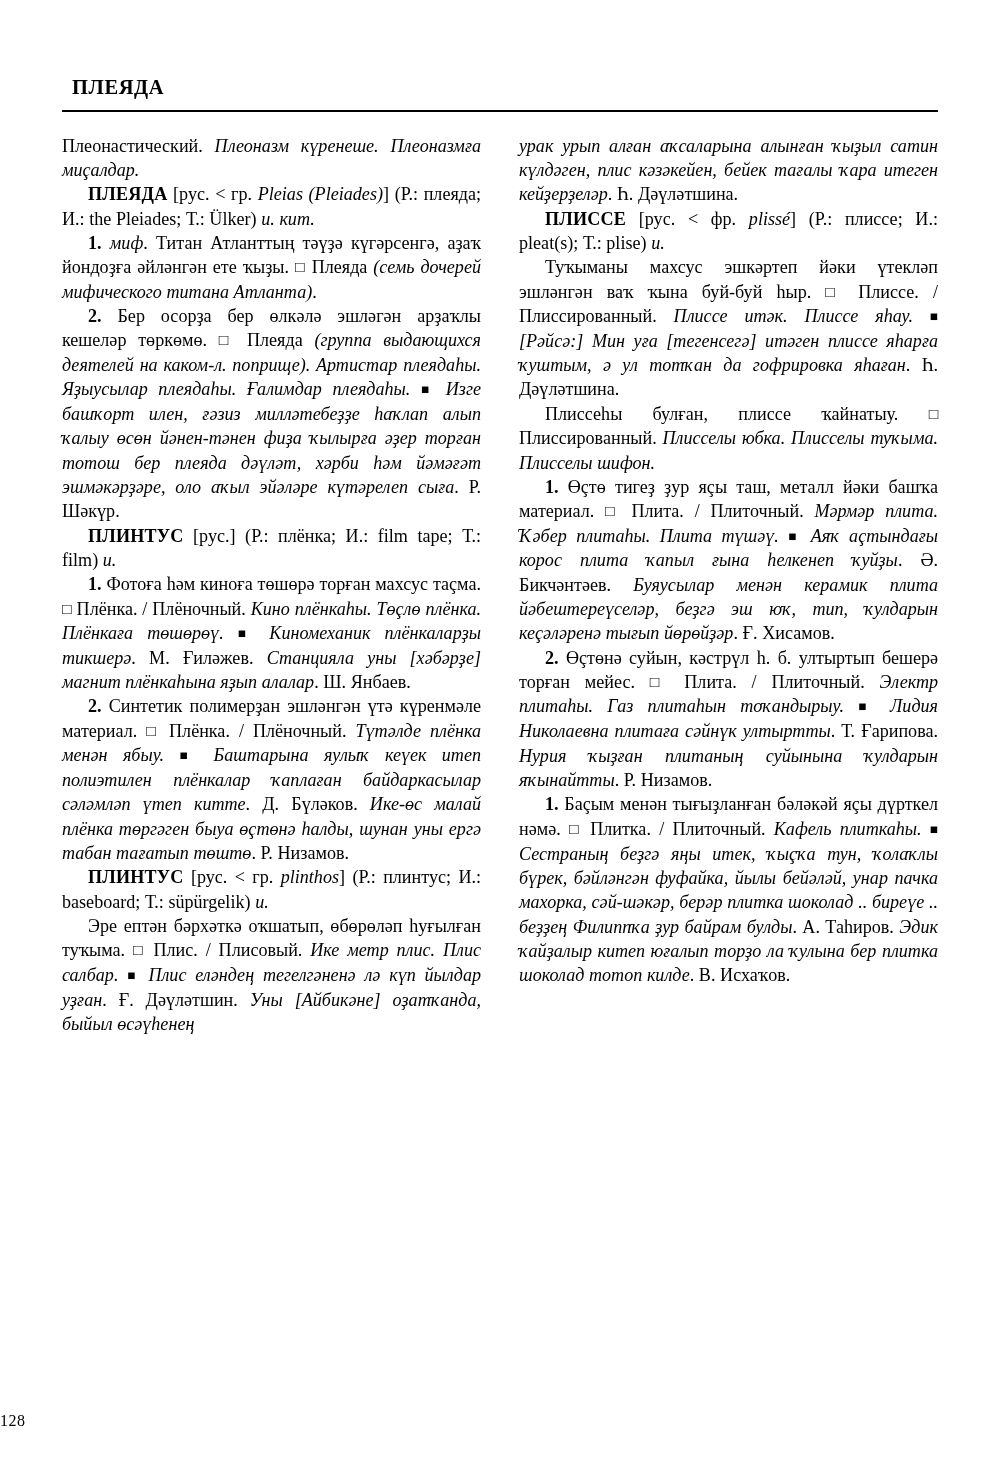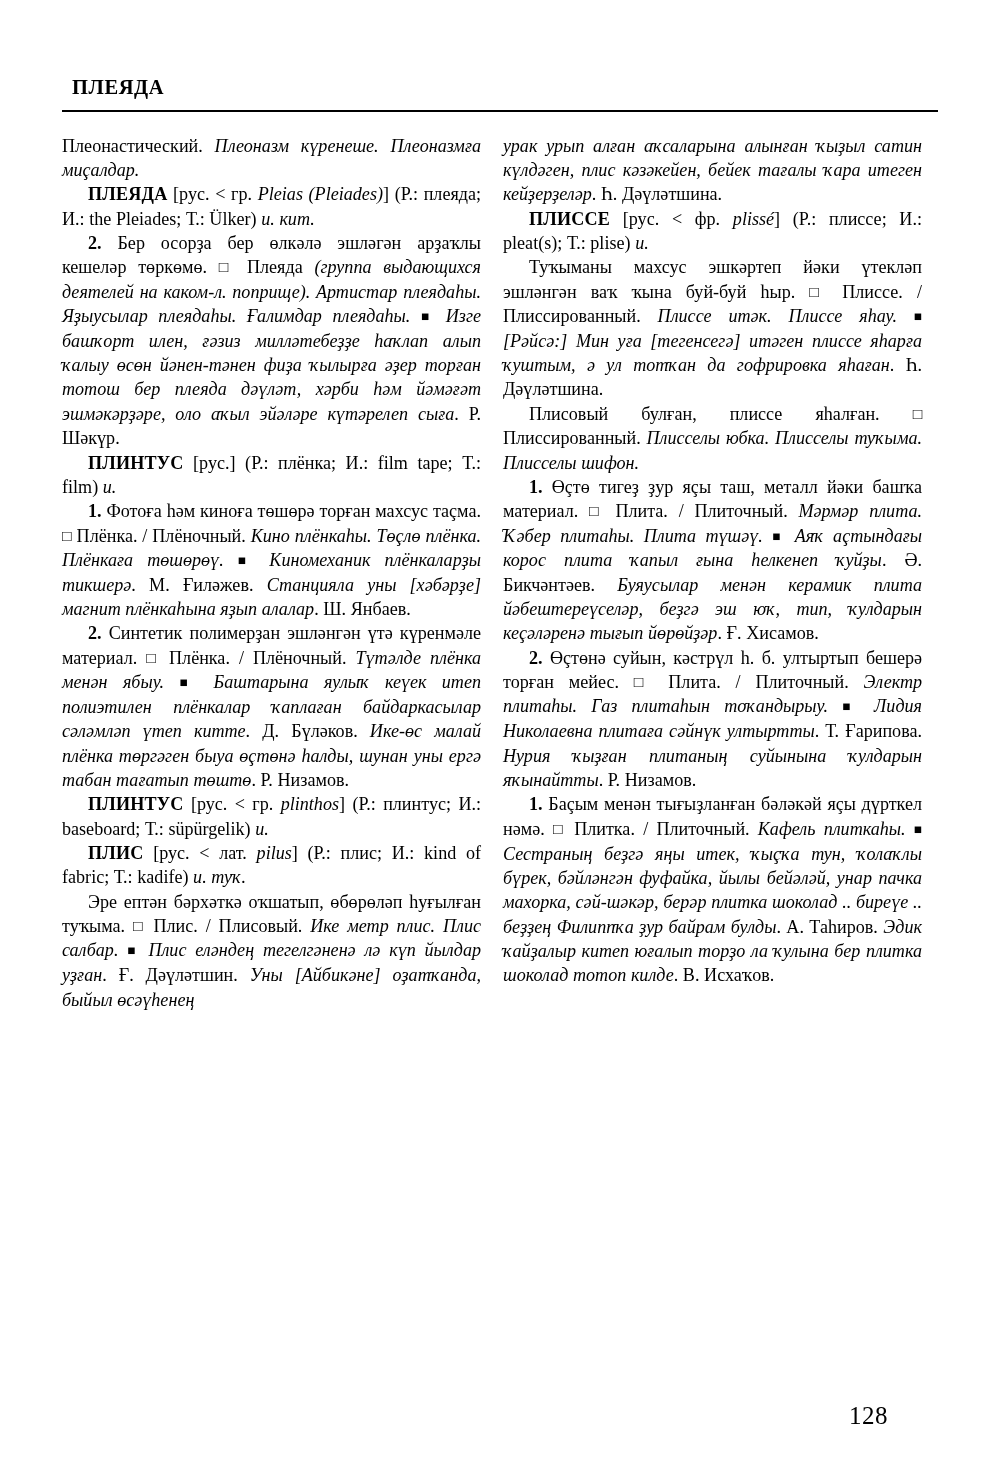--- a/index.html
+++ b/index.html
@@ -35,21 +35,21 @@
   .head-rule {
     height: 2px;
     background: #000;
     width: 876px;
     margin: 0 0 22px 0;
   }
   
   .columns {
     display: flex;
     flex-direction: row;
-    gap: 22px;
+    gap: 38px;
     width: 876px;
   }
   .col {
     width: 419px;
     flex: 0 0 419px;
   }
   p.para {
     margin: 0;
     font-size: 18.1px;
     line-height: 24.35px;
@@ -87,51 +87,51 @@
     font-style: normal;
     font-size: 13.5px;
     vertical-align: 1.5px;
   }
   
   .folio {
     position: absolute;
     left: 0;
     right: 0;
     bottom: 48px;
-    text-align: right;
-    font-size: 25px;
+    text-align: left;
+    font-size: 16px;
     letter-spacing: 0.5px;
   }
 </style>
 </head>
 <body>
 
 <div class="page">
 
   <div class="running-head">ПЛЕЯДА</div>
 
   <div class="head-rule"></div>
 
   <div class="columns">
     <div class="col" id="col-left">
         <p class="para noindent"><span class="rom">Плеонастический. </span><span class="it">Плеоназм күренеше. Плеоназмға миçалдар.</span></p>
         <p class="para indent"><span class="hw">ПЛЕЯДА</span><span class="rom"> [рус. &lt; гр. </span><span class="it">Pleias (Pleiades)</span><span class="rom">] (Р.: плеяда; И.: the Pleiades; Т.: Ülker) </span><span class="it">и. кит.</span></p>
+        <p class="para indent"><span class="num">1.</span><span class="it"> миф</span><span class="rom">. Титан Атланттың тәүҙә күгәрсенгә, аҙаҡ йондоҙға әйләнгән ете ҡыҙы. </span><span class="sq-open">□</span><span class="rom"> Плеяда </span><span class="it">(семь дочерей мифического титана Атланта)</span><span class="rom">.</span></p>
         <p class="para indent"><span class="num">2.</span><span class="rom"> Бер осорҙа бер өлкәлә эшләгән арҙаҡлы кешеләр төркөмө. </span><span class="sq-open">□</span><span class="rom"> Плеяда </span><span class="it">(группа выдающихся деятелей на каком-л. поприще). Артистар плеядаһы. Яҙыусылар плеядаһы. Ғалимдар плеядаһы. </span><span class="sq-fill">■</span><span class="it"> Изге башҡорт илен, ғәзиз милләтебеҙҙе һаҡлап алып ҡалыу өсөн йәнен-тәнен фиҙа ҡылырға әҙер торған тотош бер плеяда дәүләт, хәрби һәм йәмәғәт эшмәкәрҙәре, оло аҡыл эйәләре күтәрелеп сыға</span><span class="rom">. Р. Шәкүр.</span></p>
         <p class="para indent"><span class="hw">ПЛИНТУС</span><span class="rom"> [рус.] (Р.: плёнка; И.: film tape; Т.: film) </span><span class="it">и.</span></p>
         <p class="para indent"><span class="num">1.</span><span class="rom"> Фотоға һәм киноға төшөрә торған махсус таçма. </span><span class="sq-open">□</span><span class="rom"> Плёнка. / Плёночный. </span><span class="it">Кино плёнкаһы. Төçлө плёнка. Плёнкаға төшөрөү. </span><span class="sq-fill">■</span><span class="it"> Киномеханик плёнкаларҙы тикшерә</span><span class="rom">. М. Ғиләжев. </span><span class="it">Станцияла уны [хәбәрҙе] магнит плёнкаһына яҙып алалар</span><span class="rom">. Ш. Янбаев.</span></p>
         <p class="para indent"><span class="num">2.</span><span class="rom"> Синтетик полимерҙан эшләнгән үтә күренмәле материал. </span><span class="sq-open">□</span><span class="rom"> Плёнка. / Плёночный. </span><span class="it">Түтәлде плёнка менән ябыу. </span><span class="sq-fill">■</span><span class="it"> Баштарына яулыҡ кеүек итеп полиэтилен плёнкалар ҡаплаған байдаркасылар сәләмләп үтеп китте</span><span class="rom">. Д. Бүләков. </span><span class="it">Ике-өс малай плёнка төргәген быуа өçтөнә һалды, шунан уны ергә табан тағатып төштө</span><span class="rom">. Р. Низамов.</span></p>
         <p class="para indent"><span class="hw">ПЛИНТУС</span><span class="rom"> [рус. &lt; гр. </span><span class="it">plinthos</span><span class="rom">] (Р.: плинтус; И.: baseboard; Т.: süpürgelik) </span><span class="it">и.</span></p>
-        <p class="para indent"><span class="hw">ПЛИС</span><span class="rom"> [рус. &lt; лат. </span><span class="it">pilus</span><span class="rom">] (Р.: плис; И.: kind of fabric; Т.: kadife) </span><span class="it">и. туҡ.</span></p>
         <p class="para indent"><span class="rom">Эре ептән бәрхәткә оҡшатып, өбөрөләп һуғылған туҡыма. </span><span class="sq-open">□</span><span class="rom"> Плис. / Плисовый. </span><span class="it">Ике метр плис. Плис салбар. </span><span class="sq-fill">■</span><span class="it"> Плис еләндең тегелгәненә лә күп йылдар уҙған</span><span class="rom">. Ғ. Дәүләтшин. </span><span class="it">Уны [Айбикәне] оҙатҡанда, быйыл өсәүһенең</span></p>
       </div>
     <div class="col" id="col-right">
         <p class="para noindent"><span class="it">урак урып алған аҡсаларына алынған ҡыҙыл сатин күлдәген, плис кәзәкейен, бейек тағалы ҡара итеген кейҙерҙеләр</span><span class="rom">. Һ. Дәүләтшина.</span></p>
         <p class="para indent"><span class="hw">ПЛИССЕ</span><span class="rom"> [рус. &lt; фр. </span><span class="it">plissé</span><span class="rom">] (Р.: плиссе; И.: pleat(s); Т.: plise) </span><span class="it">и.</span></p>
         <p class="para indent"><span class="rom">Туҡыманы махсус эшкәртеп йәки үтекләп эшләнгән ваҡ ҡына буй-буй һыр. </span><span class="sq-open">□</span><span class="rom"> Плиссе. / Плиссированный. </span><span class="it">Плиссе итәк. Плиссе яһау. </span><span class="sq-fill">■</span><span class="it"> [Рәйсә:] Мин уға [тегенсегә] итәген плиссе яһарға ҡуштым, ә ул тотҡан да гофрировка яһаған</span><span class="rom">. Һ. Дәүләтшина.</span></p>
-        <p class="para indent"><span class="rom">Плисовый булған, плиссе яһалған. </span><span class="sq-open">□</span><span class="rom"> Плиссированный. </span><span class="it">Плисселы юбка. Плисселы туҡыма. Плисселы шифон.</span></p>
+        <p class="para indent"><span class="rom">Плиссеһы булған, плиссе ҡайнатыу. </span><span class="sq-open">□</span><span class="rom"> Плиссированный. </span><span class="it">Плисселы юбка. Плисселы туҡыма. Плисселы шифон.</span></p>
         <p class="para indent"><span class="num">1.</span><span class="rom"> Өçтө тигеҙ ҙур яçы таш, металл йәки башҡа материал. </span><span class="sq-open">□</span><span class="rom"> Плита. / Плиточный. </span><span class="it">Мәрмәр плита. Ҡәбер плитаһы. Плита түшәү. </span><span class="sq-fill">■</span><span class="it"> Аяҡ аçтындағы корос плита ҡапыл ғына һелкенеп ҡуйҙы</span><span class="rom">. Ә. Бикчәнтәев. </span><span class="it">Буяусылар менән керамик плита йәбештереүселәр, беҙгә эш юҡ, тип, ҡулдарын кеçәләренә тығып йөрөйҙәр</span><span class="rom">. Ғ. Хисамов.</span></p>
         <p class="para indent"><span class="num">2.</span><span class="rom"> Өçтөнә суйын, кәстрүл һ. б. ултыртып бешерә торған мейес. </span><span class="sq-open">□</span><span class="rom"> Плита. / Плиточный. </span><span class="it">Электр плитаһы. Газ плитаһын тоҡандырыу. </span><span class="sq-fill">■</span><span class="it"> Лидия Николаевна плитаға сәйнүк ултыртты</span><span class="rom">. Т. Ғарипова. </span><span class="it">Нурия ҡыҙған плитаның суйынына ҡулдарын яҡынайтты</span><span class="rom">. Р. Низамов.</span></p>
         <p class="para indent"><span class="num">1.</span><span class="rom"> Баçым менән тығыҙланған бәләкәй яçы дүрткел нәмә. </span><span class="sq-open">□</span><span class="rom"> Плитка. / Плиточный. </span><span class="it">Кафель плиткаһы. </span><span class="sq-fill">■</span><span class="it"> Сестраның беҙгә яңы итек, ҡыçҡа тун, ҡолаҡлы бүрек, бәйләнгән фуфайка, йылы бейәләй, унар пачка махорка, сәй-шәкәр, берәр плитка шоколад .. биреүе .. беҙҙең Филиппҡа ҙур байрам булды</span><span class="rom">. А. Таһиров. </span><span class="it">Эдик ҡайҙалыр китеп юғалып торҙо ла ҡулына бер плитка шоколад тотоп килде</span><span class="rom">. В. Исхаҡов.</span></p>
       </div>
   </div>
 
   <div class="folio">128</div>
 </div>
 
 </body></html>

